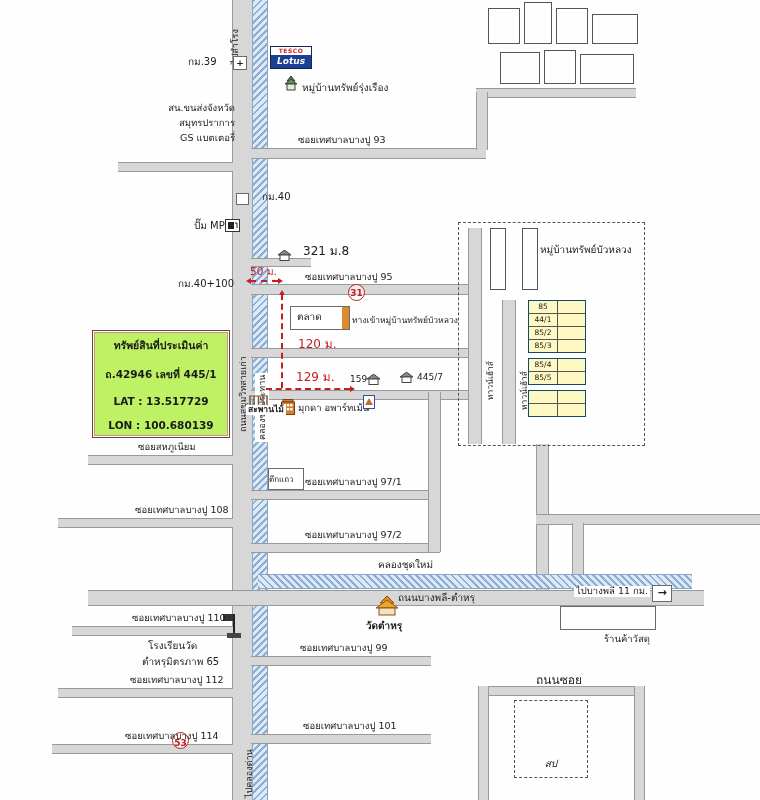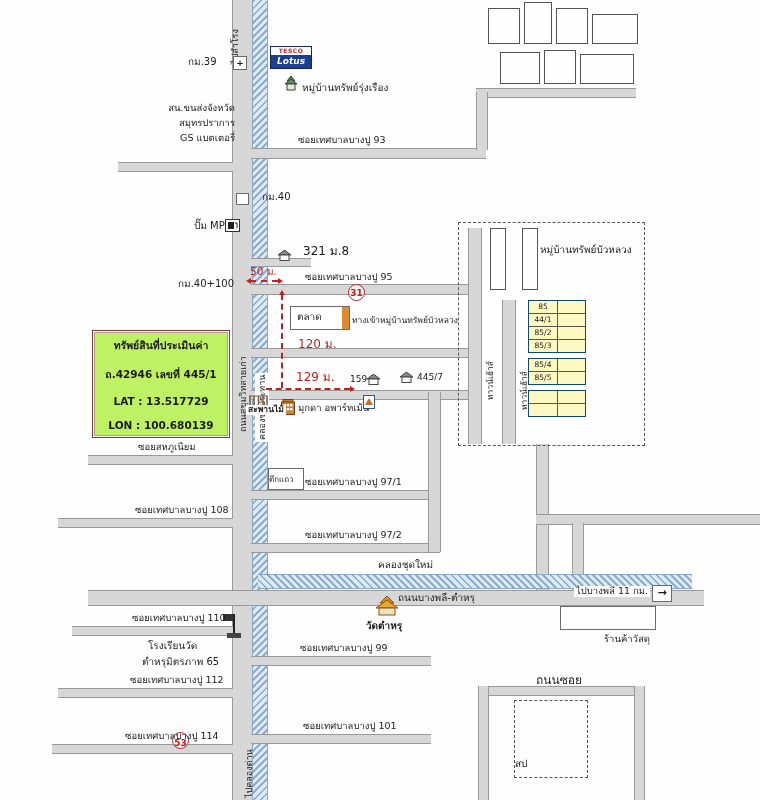--- a/index.html
+++ b/index.html
@@ -72,21 +72,21 @@
   <div class="bldg" style="left:580px;top:54px;width:52px;height:28px;"></div>
   <div class="road-h" style="left:476px;top:88px;width:160px;height:8px;"></div>
   <div class="road-v" style="left:476px;top:92px;width:10px;height:58px;"></div>
 
   <div class="canal-h" style="left:258px;top:574px;width:434px;height:13px;"></div>
   <div class="road-h" style="left:88px;top:590px;width:616px;height:14px;"></div>
 
   <div class="road-h" style="left:478px;top:686px;width:165px;height:8px;"></div>
   <div class="road-v" style="left:478px;top:686px;width:9px;height:114px;"></div>
   <div class="road-v" style="left:634px;top:686px;width:9px;height:114px;"></div>
-  <div class="bldg" style="left:514px;top:700px;width:72px;height:76px;border-style:dashed;display:flex;align-items:flex-end;">
+  <div class="bldg" style="left:514px;top:700px;width:72px;height:76px;border-style:dashed;display:flex;align-items:flex-end;justify-content:center;font-style:italic;">
     <span class="lbl" style="position:static;font-size:10px;margin-bottom:8px;">สป</span>
   </div>
   <div class="lbl" style="left:536px;top:674px;font-size:12px;">ถนนซอย</div>
 
   <div class="bldg" style="left:458px;top:222px;width:185px;height:222px;border-style:dashed;"></div>
   <div class="road-v" style="left:468px;top:228px;width:12px;height:216px;"></div>
   <div class="road-v" style="left:502px;top:300px;width:12px;height:144px;"></div>
   <div class="bldg" style="left:490px;top:228px;width:14px;height:60px;"></div>
   <div class="bldg" style="left:522px;top:228px;width:14px;height:60px;"></div>
   <div class="vlbl" style="left:483px;top:400px;font-size:8.5px;">ทาวน์เฮ้าส์</div>

